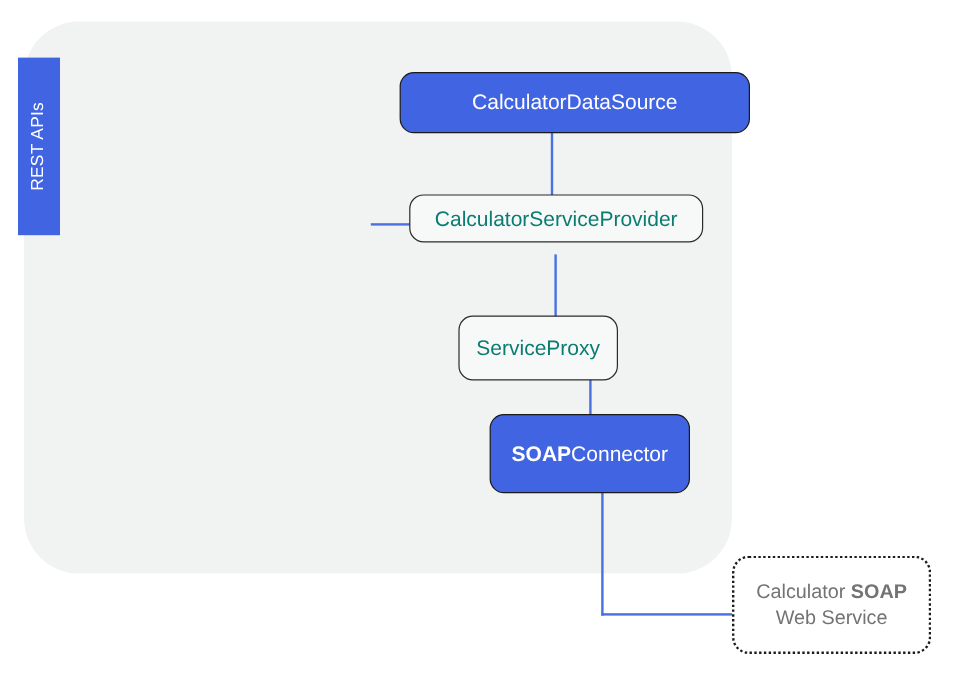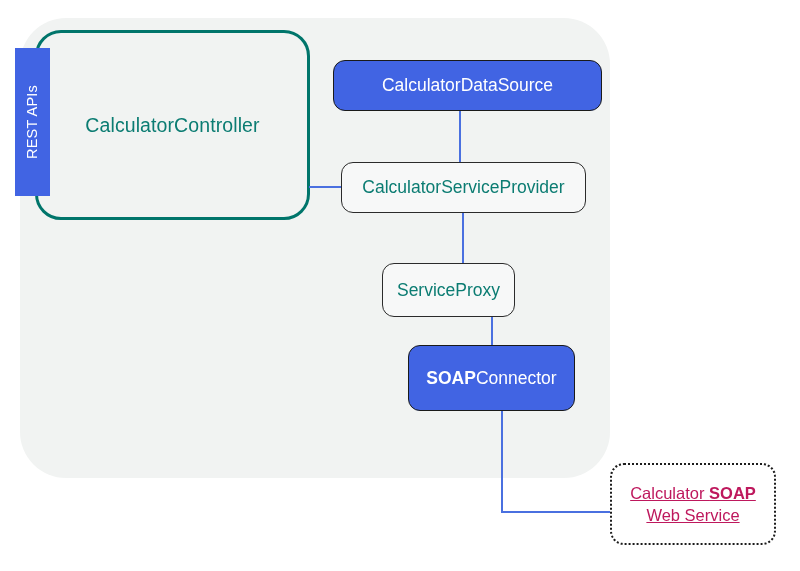--- a/index.html
+++ b/index.html
@@ -96,32 +96,31 @@
   }
   .node-outline {
     background: #f7f8f8;
     border: 1.5px solid #2b2b2b;
     color: #0b7c72;
     font-size: 17.5px;
   }
   .node-dotted {
     background: #ffffff;
     border: 2px dotted #1c1c1c;
-    color: #be185d;
+    color: #737373;
     font-size: 16.5px;
     line-height: 1.35;
     border-radius: 14px;
-    text-decoration: underline;
   }
   .node-label { pointer-events: none; }
   .node-label b { font-weight: 700; }
 
   
-  #node-datasource      { left: 333px; top: 60px;  width: 269px; height: 51px; }
-  #node-serviceprovider { left: 341px; top: 162px; width: 245px; height: 51px; }
+  #node-datasource      { left: 333px; top: 60px;  width: 292px; height: 51px; }
+  #node-serviceprovider { left: 341px; top: 162px; width: 245px; height: 40px; }
   #node-serviceproxy    { left: 382px; top: 263px; width: 133px; height: 54px; }
   #node-soapconnector   { left: 408px; top: 345px; width: 167px; height: 66px; }
   #node-webservice      { left: 610px; top: 463px; width: 166px; height: 82px; }
 
   
   .edge {
     position: absolute;
     background: #4a70e0;
   }
   .edge-v { width: 2px; }
@@ -134,23 +133,20 @@
   #edge-soap-down    { left: 501px; top: 397px; height: 116px; }
   #edge-soap-right   { left: 501px; top: 511px; width: 110px; }
 </style>
 </head>
 <body>
 
 <div id="canvas">
 
   <div class="app-container"></div>
 
-  <div class="controller-group">
-    <div class="controller-label">CalculatorController</div>
-  </div>
 
   <div class="rest-tab">
     <span class="rest-tab-label">REST APIs</span>
   </div>
 
   <div class="edge edge-v" id="edge-ds-sp"></div>
   <div class="edge edge-h" id="edge-ctrl-sp"></div>
   <div class="edge edge-v" id="edge-sp-proxy"></div>
   <div class="edge edge-v" id="edge-proxy-soap"></div>
   <div class="edge edge-v" id="edge-soap-down"></div>

